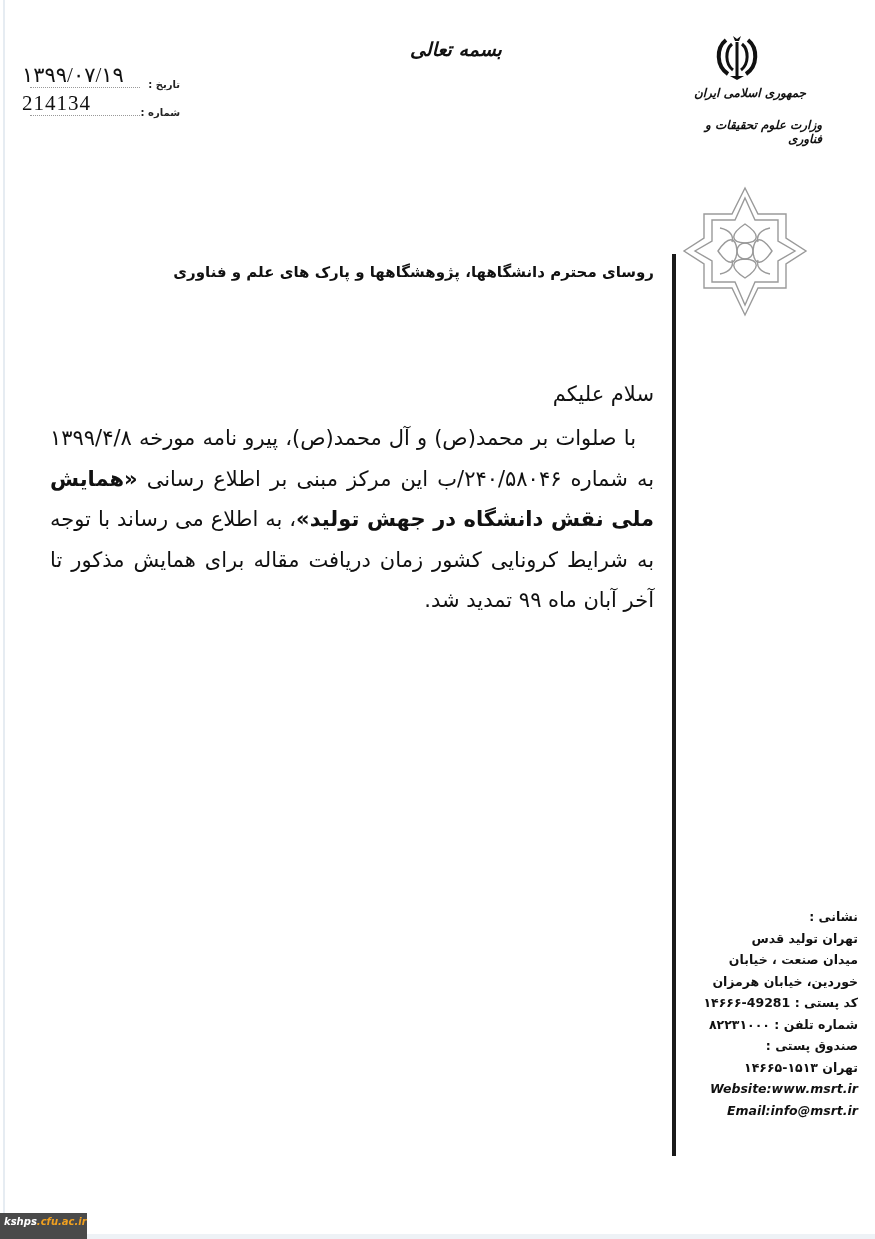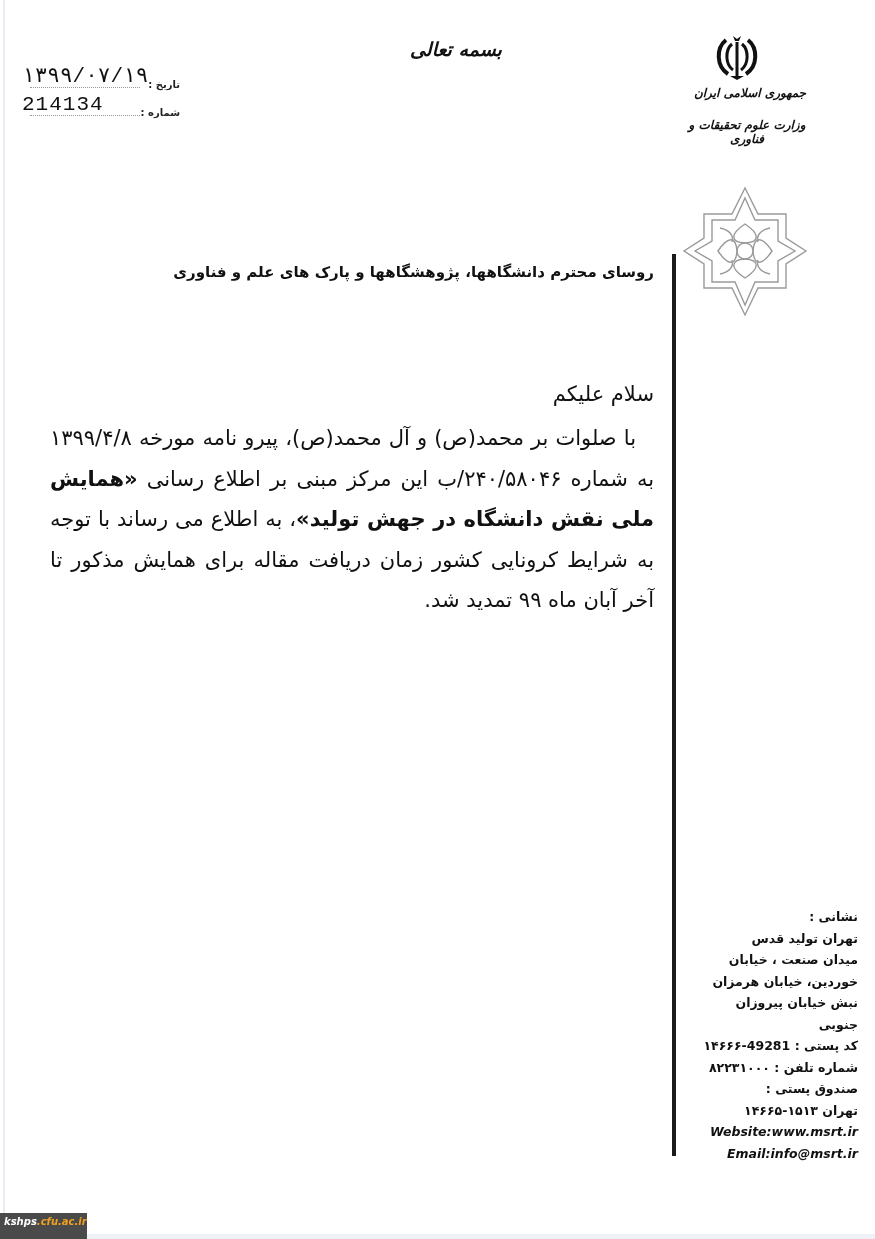--- a/index.html
+++ b/index.html
@@ -8,28 +8,28 @@
     font-family: "DejaVu Sans", sans-serif; color: #111;
   }
   .left-edge { position: absolute; left: 3px; top: 0; width: 2px; height: 1239px; background: #e6ecf2; }
   .bottom-edge { position: absolute; left: 0; bottom: 0; width: 875px; height: 5px; background: #eef2f6; }
 
   
   .meta { position: absolute; left: 20px; top: 66px; width: 160px; direction: rtl; }
   .meta-row { position: relative; height: 28px; }
   .meta-label { position: absolute; right: 0; bottom: 4px; font-size: 10px; font-weight: bold; color: #222; }
   .meta-line { position: absolute; left: 10px; right: 40px; bottom: 6px; border-bottom: 1px dotted #999; }
-  .meta-value { position: absolute; left: 2px; bottom: 6px; font-size: 21px; font-family: Liberation Mono, monospace; direction: ltr; letter-spacing: 1px; color: #111; }
+  .meta-value { position: absolute; left: 2px; bottom: 6px; font-size: 21px; font-family: Liberation Serif, serif; direction: ltr; letter-spacing: 1px; color: #111; }
 
   .basmala { position: absolute; left: 410px; top: 38px; font-family: "DejaVu Serif", serif; font-size: 19px; font-weight: bold; font-style: italic; direction: rtl; color: #111; }
 
   
   .emblem { position: absolute; left: 712px; top: 32px; width: 50px; height: 50px; }
   .org1 { position: absolute; left: 690px; top: 86px; width: 120px; text-align: center; direction: rtl; font-family: "DejaVu Serif", serif; font-size: 12px; font-style: italic; font-weight: bold; }
-  .org2 { position: absolute; left: 672px; top: 118px; width: 150px; text-align: center; direction: rtl; font-family: "DejaVu Serif", serif; font-size: 12px; font-style: italic; font-weight: bold; }
+  .org2 { position: absolute; left: 672px; top: 118px; width: 150px; text-align: right; direction: rtl; font-family: "DejaVu Serif", serif; font-size: 12px; font-style: italic; font-weight: bold; }
 
   .ornament { position: absolute; left: 680px; top: 184px; width: 130px; height: 135px; }
 
   .vline { position: absolute; left: 672px; top: 254px; width: 4px; height: 902px; background: #1a1a1a; }
 
   
   .addressee { position: absolute; left: 50px; top: 246px; width: 604px; direction: rtl; text-align: right;
     font-family: "DejaVu Sans", sans-serif; font-weight: bold; font-size: 15px; line-height: 52px; }
   .greeting { position: absolute; left: 50px; top: 374px; width: 604px; direction: rtl; text-align: right; font-size: 21px; line-height: 40px; }
   .body { position: absolute; left: 50px; top: 418px; width: 604px; direction: rtl; text-align: justify;
@@ -98,21 +98,20 @@
 
 <div class="addressee">روسای محترم دانشگاهها، پژوهشگاهها و پارک های علم و فناوری</div>
 <div class="greeting">سلام علیکم</div>
 <div class="body"><span class="indent"></span><span>با صلوات بر محمد(ص) و آل محمد(ص)، پیرو نامه مورخه ۱۳۹۹/۴/۸ به شماره ۲۴۰/۵۸۰۴۶/ب این مرکز مبنی بر اطلاع رسانی </span><b>«همایش ملی نقش دانشگاه در جهش تولید»</b><span>، به اطلاع می رساند با توجه به شرایط کرونایی کشور زمان دریافت مقاله برای همایش مذکور تا آخر آبان ماه ۹۹ تمدید شد.</span></div>
 
 <div class="address">
   <div>نشانی :</div>
   <div>تهران تولید قدس</div>
   <div>میدان صنعت ، خیابان</div>
   <div>خوردین، خیابان هرمزان</div>
-  <div>نبش خیابان پیروزان جنوبی</div>
   <div>کد پستی : 49281-۱۴۶۶۶</div>
   <div>شماره تلفن : ۸۲۲۳۱۰۰۰</div>
   <div>صندوق پستی :</div>
   <div>تهران ۱۵۱۳-۱۴۶۶۵</div>
   <div class="en">Website:www.msrt.ir</div>
   <div class="en">Email:info@msrt.ir</div>
 </div>
 
 <div class="watermark"><span class="w1">kshps</span><span class="w2">.cfu.ac.ir</span></div>
 

